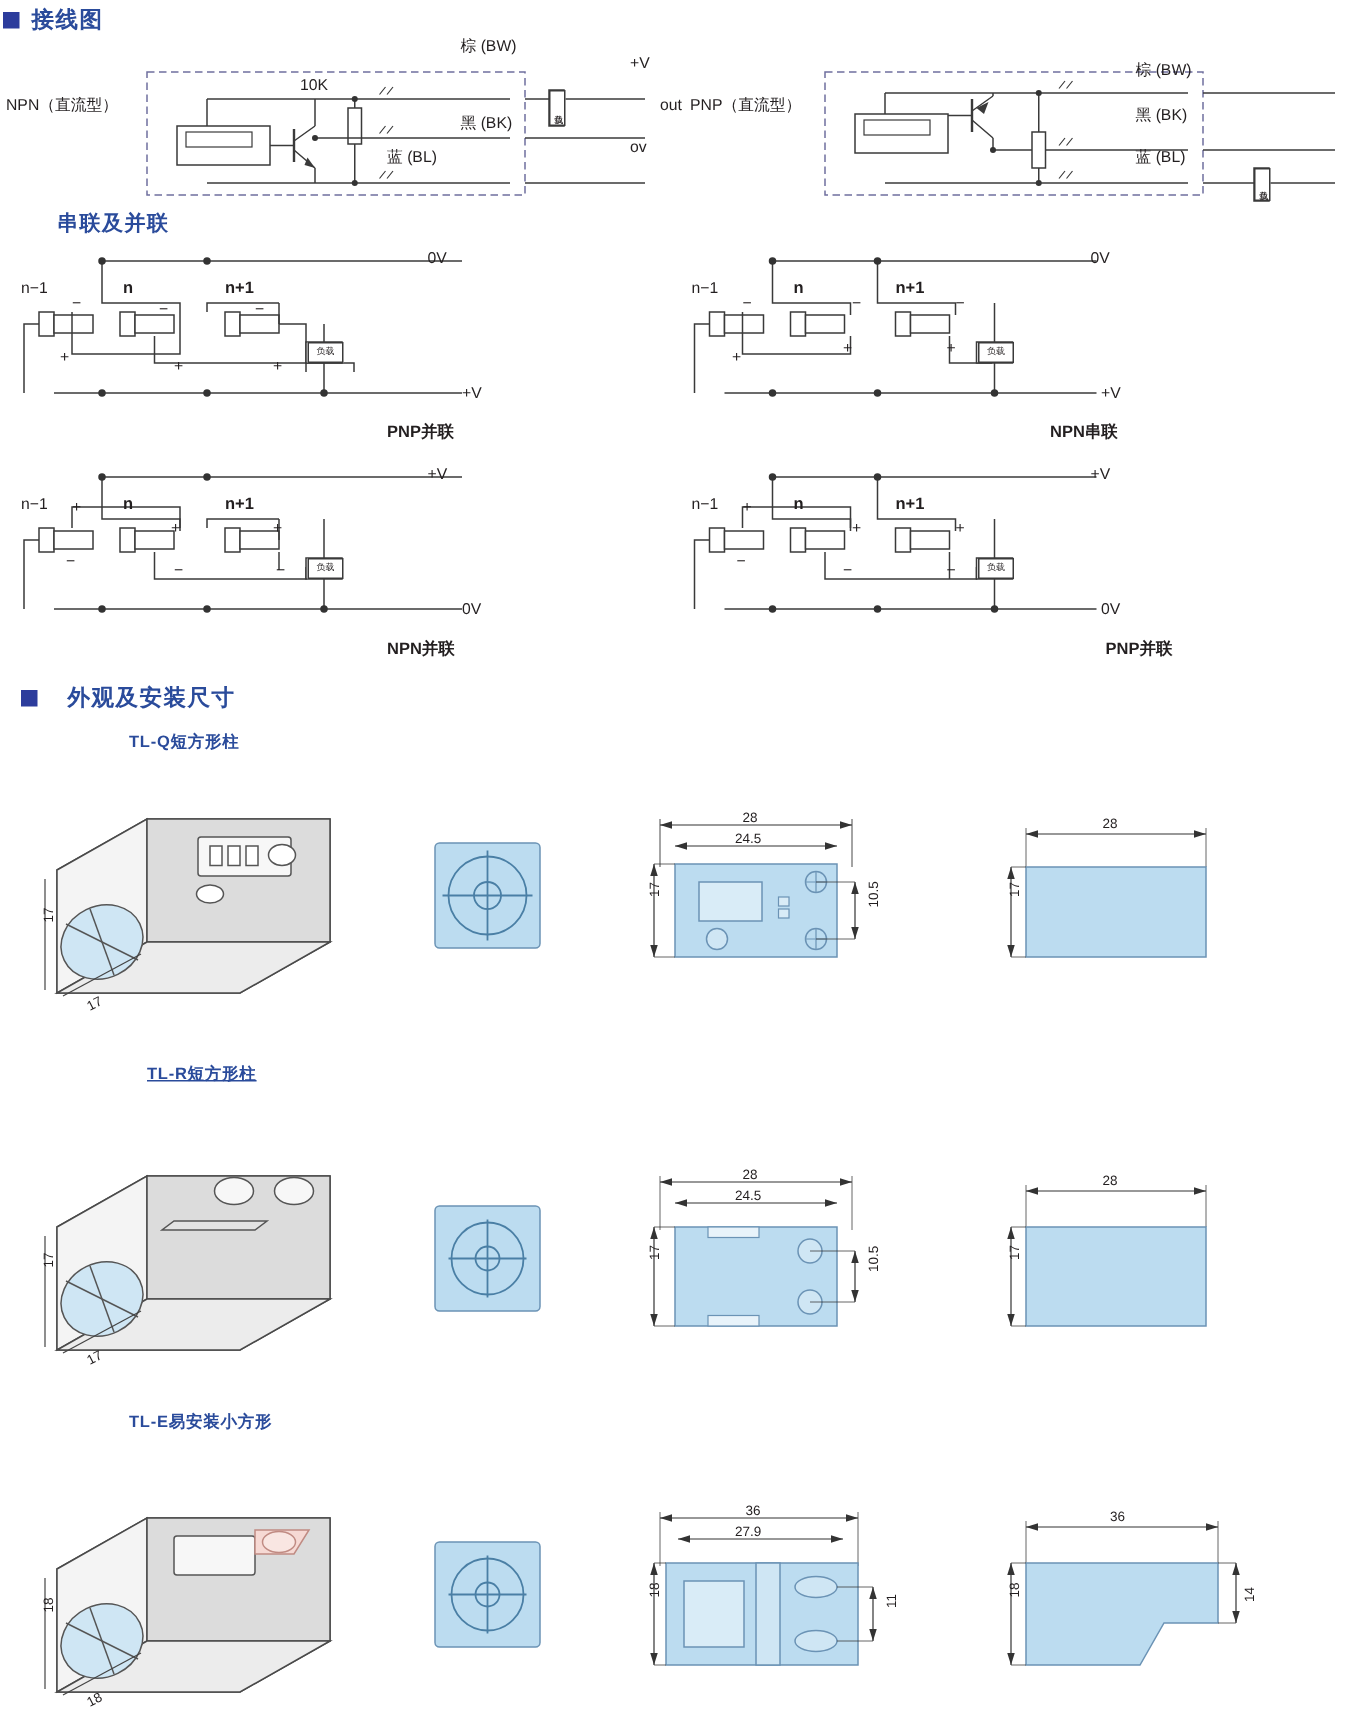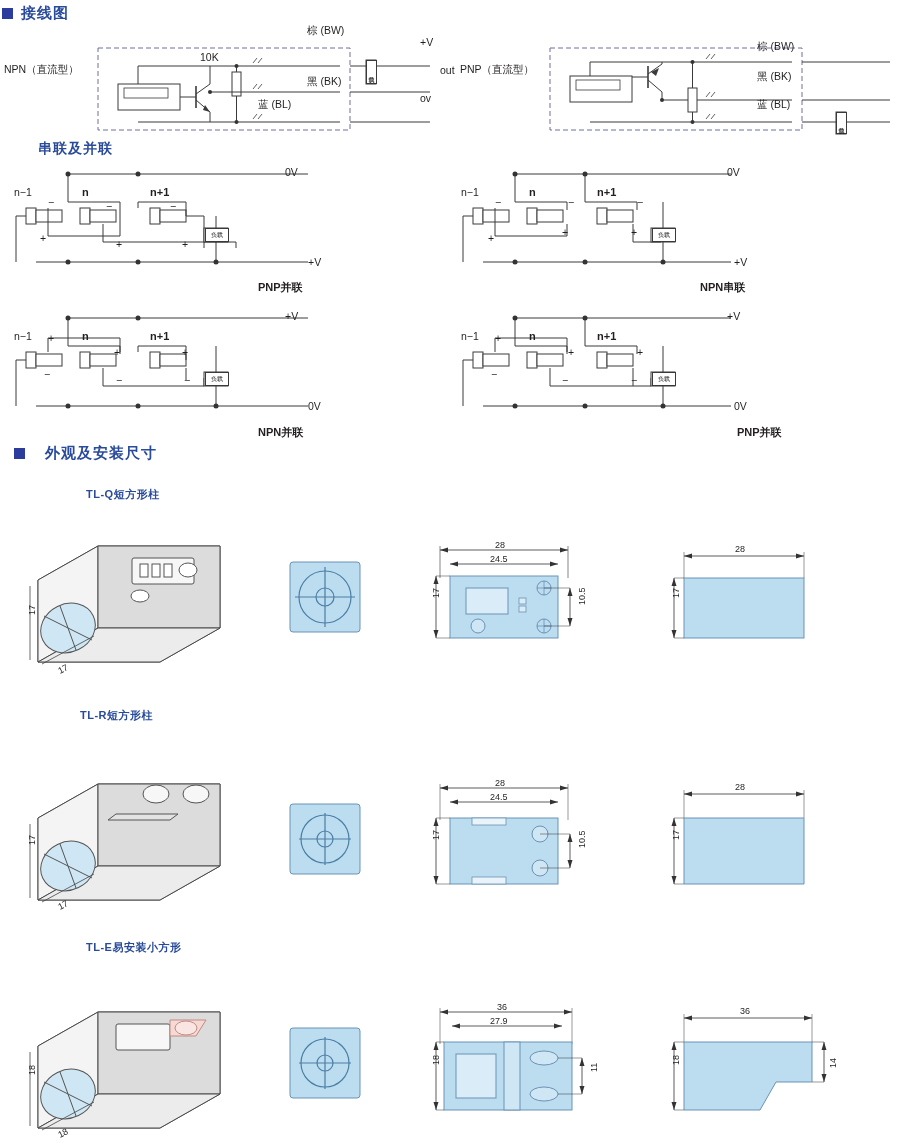--- a/index.html
+++ b/index.html
@@ -301,21 +301,21 @@
   <span class="lbl-b" style="left:597px; top:330px;">n+1</span>
   <span class="lbl" style="left:495px; top:332px;">+</span>
   <span class="lbl" style="left:568px; top:346px;">+</span>
   <span class="lbl" style="left:637px; top:346px;">+</span>
   <span class="lbl" style="left:491px; top:368px;">−</span>
   <span class="lbl" style="left:562px; top:374px;">−</span>
   <span class="lbl" style="left:631px; top:374px;">−</span>
   <div class="load" style="left:652px; top:372px; width:24px; height:14px;">负载</div>
   <span class="lbl-b" style="left:737px; top:425px;">PNP并联</span>
 
-  <div class="sec-head" style="left:14px; top:444px;gap:20px;">
+  <div class="sec-head" style="left:14px; top:456px;gap:20px;">
     <span class="sq"></span>
     <span class="txt">外观及安装尺寸</span>
   </div>
 
   <div class="model-label" style="left:86px; top:487px;">TL-Q短方形柱</div>
 
   <div class="svgwrap" style="left:20px; top:520px;">
     <svg width="230" height="150" viewBox="0 0 230 150">
       <g stroke="#4a4a4a" stroke-width="1" fill="#f0f0f0">
         <polygon points="18,60 78,26 200,26 200,108 140,142 18,142" fill="#e8e8e8"></polygon>
@@ -403,21 +403,21 @@
       <rect x="24" y="40" width="120" height="60" fill="#bcdcf0" stroke="#6b93b5" stroke-width="1"></rect>
       <path d="M14 40 V100" stroke="#333" stroke-width="0.8"></path>
       <polygon points="14,40 11.5,48 16.5,48" fill="#333"></polygon>
         <polygon points="14,100 11.5,92 16.5,92" fill="#333"></polygon>
       <path d="M14 40 H24 M14 100 H24" stroke="#333" stroke-width="0.5"></path>
     </svg>
   </div>
   <span class="dim-t" style="left:735px; top:544px;">28</span>
   <span class="dim-v" style="left:671px; top:598px;">17</span>
 
-  <div class="model-label" style="left:80px; top:708px;">TL-R短方形柱</div>
+  <div class="model-label" style="left:98px; top:708px;text-decoration:underline;">TL-R短方形柱</div>
 
   <div class="svgwrap" style="left:20px; top:750px;">
     <svg width="230" height="160" viewBox="0 0 230 160">
       <g stroke="#4a4a4a" stroke-width="1">
         <polygon points="18,68 78,34 200,34 200,116 140,150 18,150" fill="#e8e8e8"></polygon>
         <polygon points="18,68 78,34 78,116 18,150" fill="#f4f4f4"></polygon>
         <polygon points="78,34 200,34 200,116 78,116" fill="#dcdcdc"></polygon>
         <polygon points="78,116 200,116 140,150 18,150" fill="#ececec"></polygon>
       </g>
       <g stroke="#555" stroke-width="1" fill="none">

